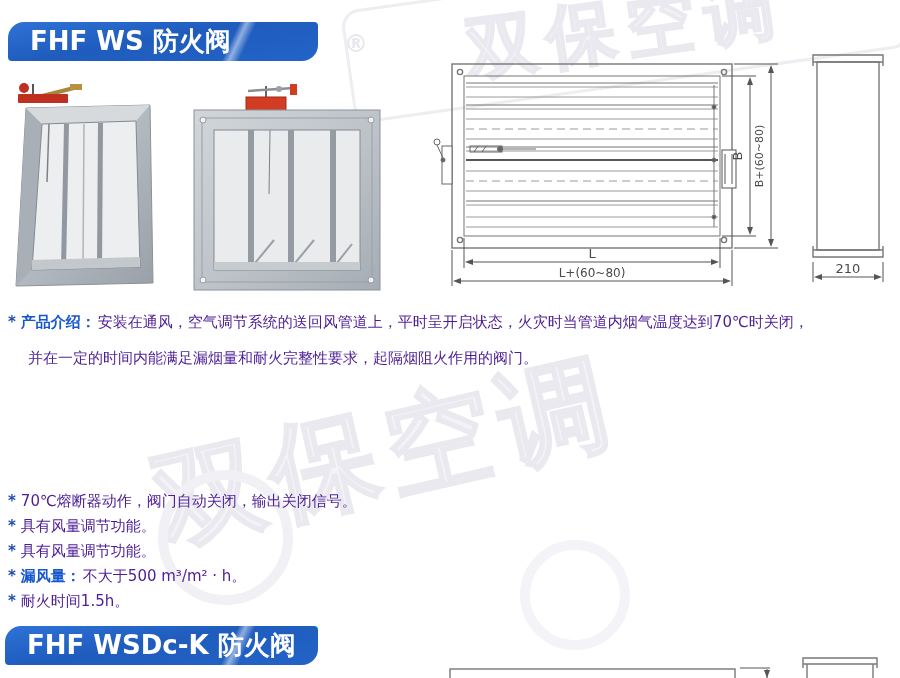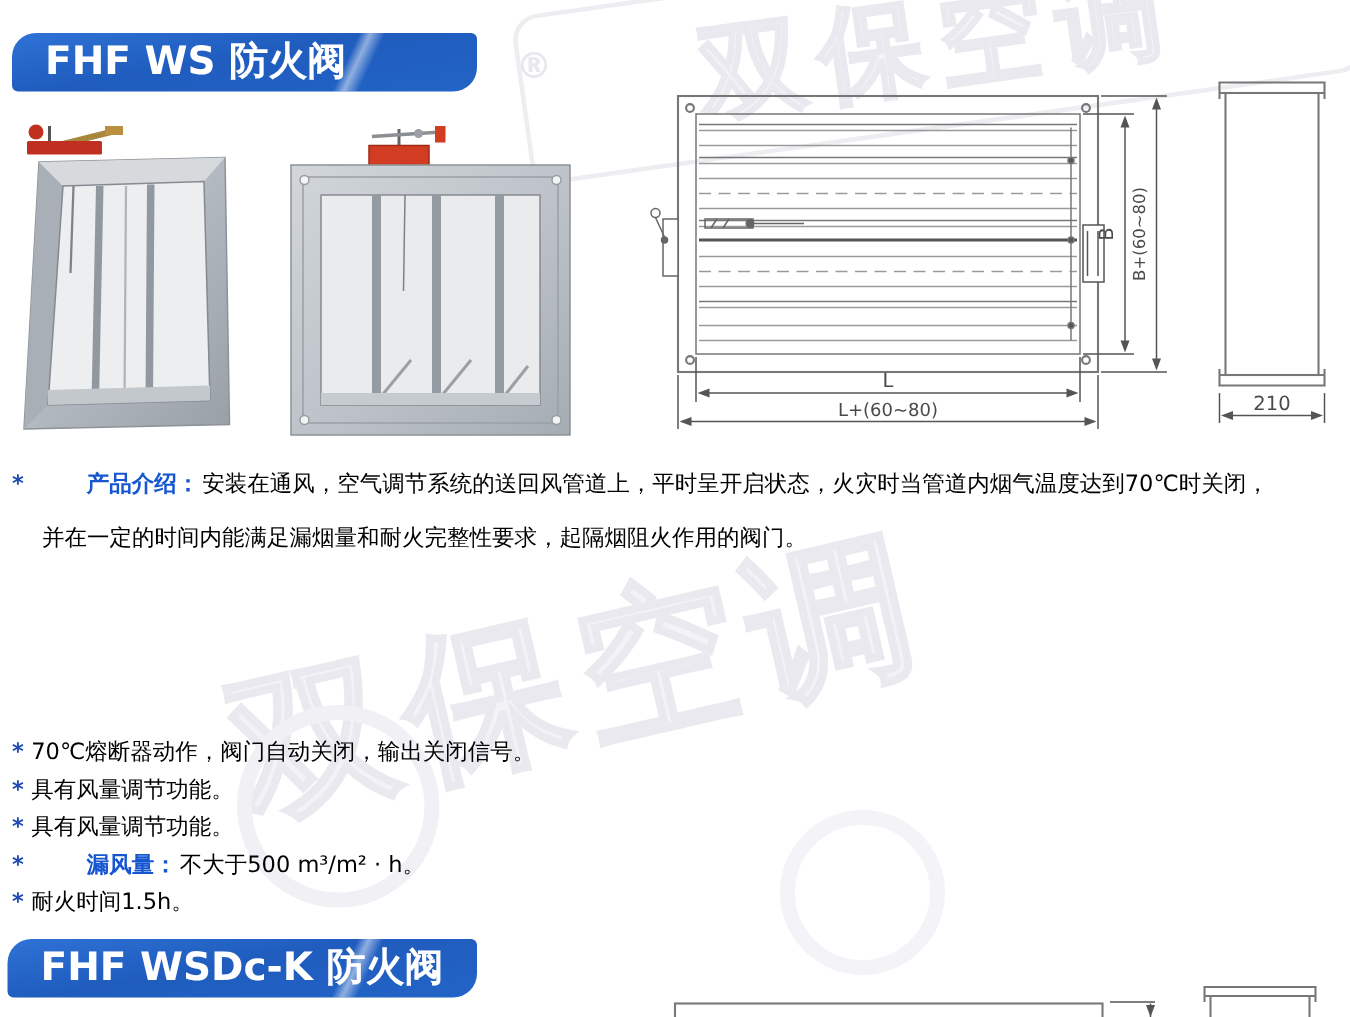--- a/index.html
+++ b/index.html
@@ -30,22 +30,22 @@
     background:linear-gradient(115deg,transparent 46%,rgba(255,255,255,.5) 49%,transparent 53%);
   }
   #banner-top{top:22px;}
   #banner-bottom{top:626px;left:5px;width:313px;}
   
   .art{position:absolute;z-index:1;}
   svg text{font-family:"DejaVu Sans","Liberation Sans",sans-serif;fill:#4a4a4a;}
   
   .spec-row{position:absolute;left:8px;white-space:nowrap;font-size:15px;line-height:21px;z-index:2;}
   .spec-row .star{color:#1f4bb4;font-size:15px;margin-right:5px;font-weight:bold;}
-  .spec-row .label{color:#1657d0;font-weight:bold;margin-right:2px;margin-left:37px;}
-  .spec-row .text{color:#000000;}
+  .spec-row .label{color:#1657d0;font-weight:bold;margin-right:2px;}
+  .spec-row .text{color:#4c1d95;}
   .spec-row.cont{left:28px;}
   .spec-row.indent{left:142px;}
 </style>
 </head>
 <body>
 
 <div class="page">
 
   <div class="wm-box" style="left:345px;top:-28px;width:555px;height:108px;transform:rotate(-8deg);">
     <span class="wm-text" style="position:static;font-size:70px;">双保空调</span>

